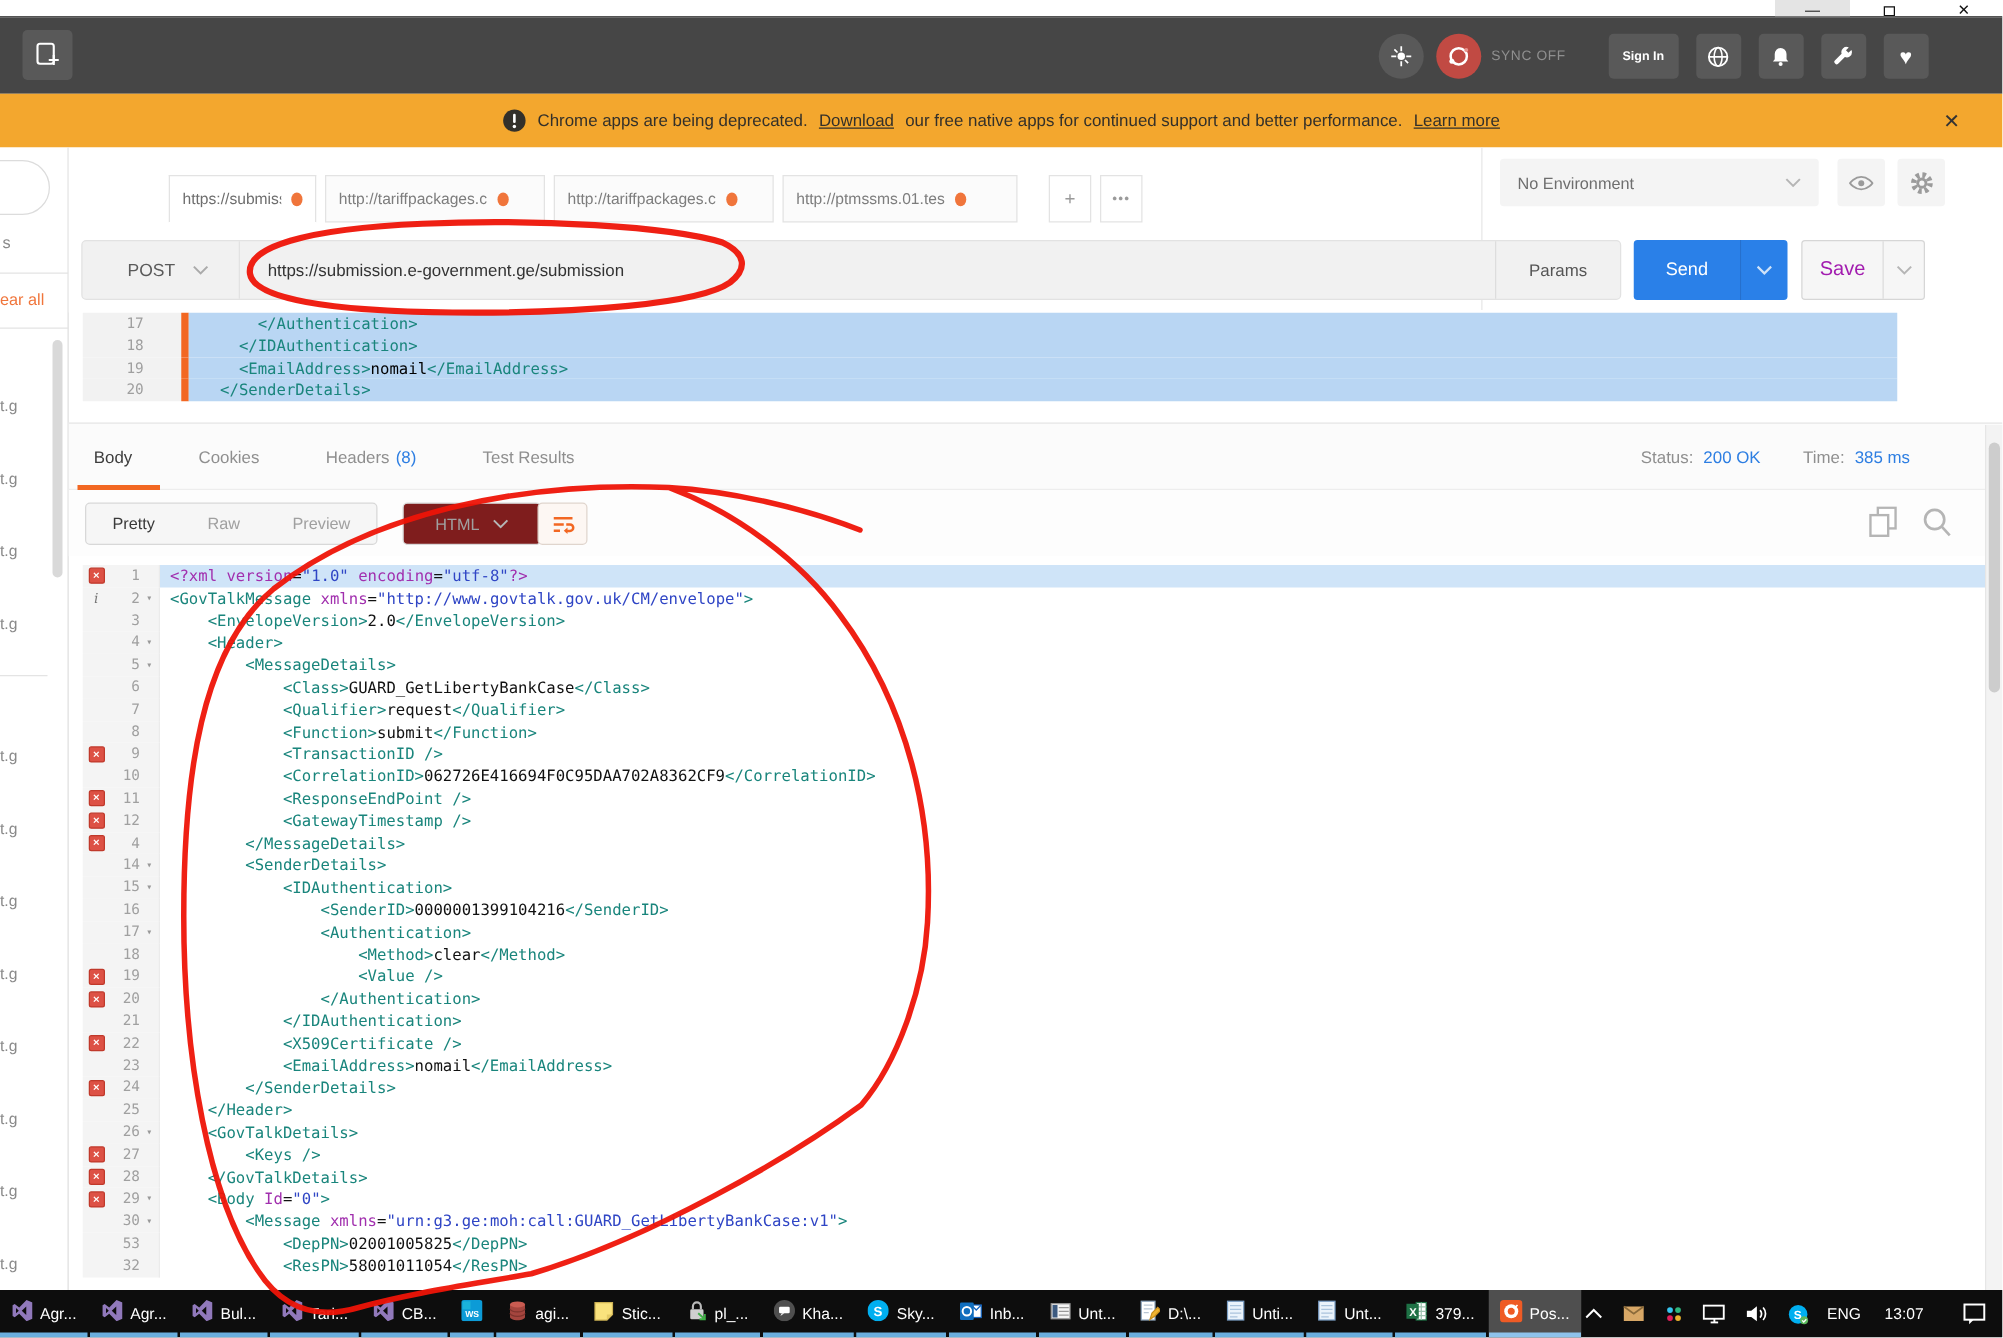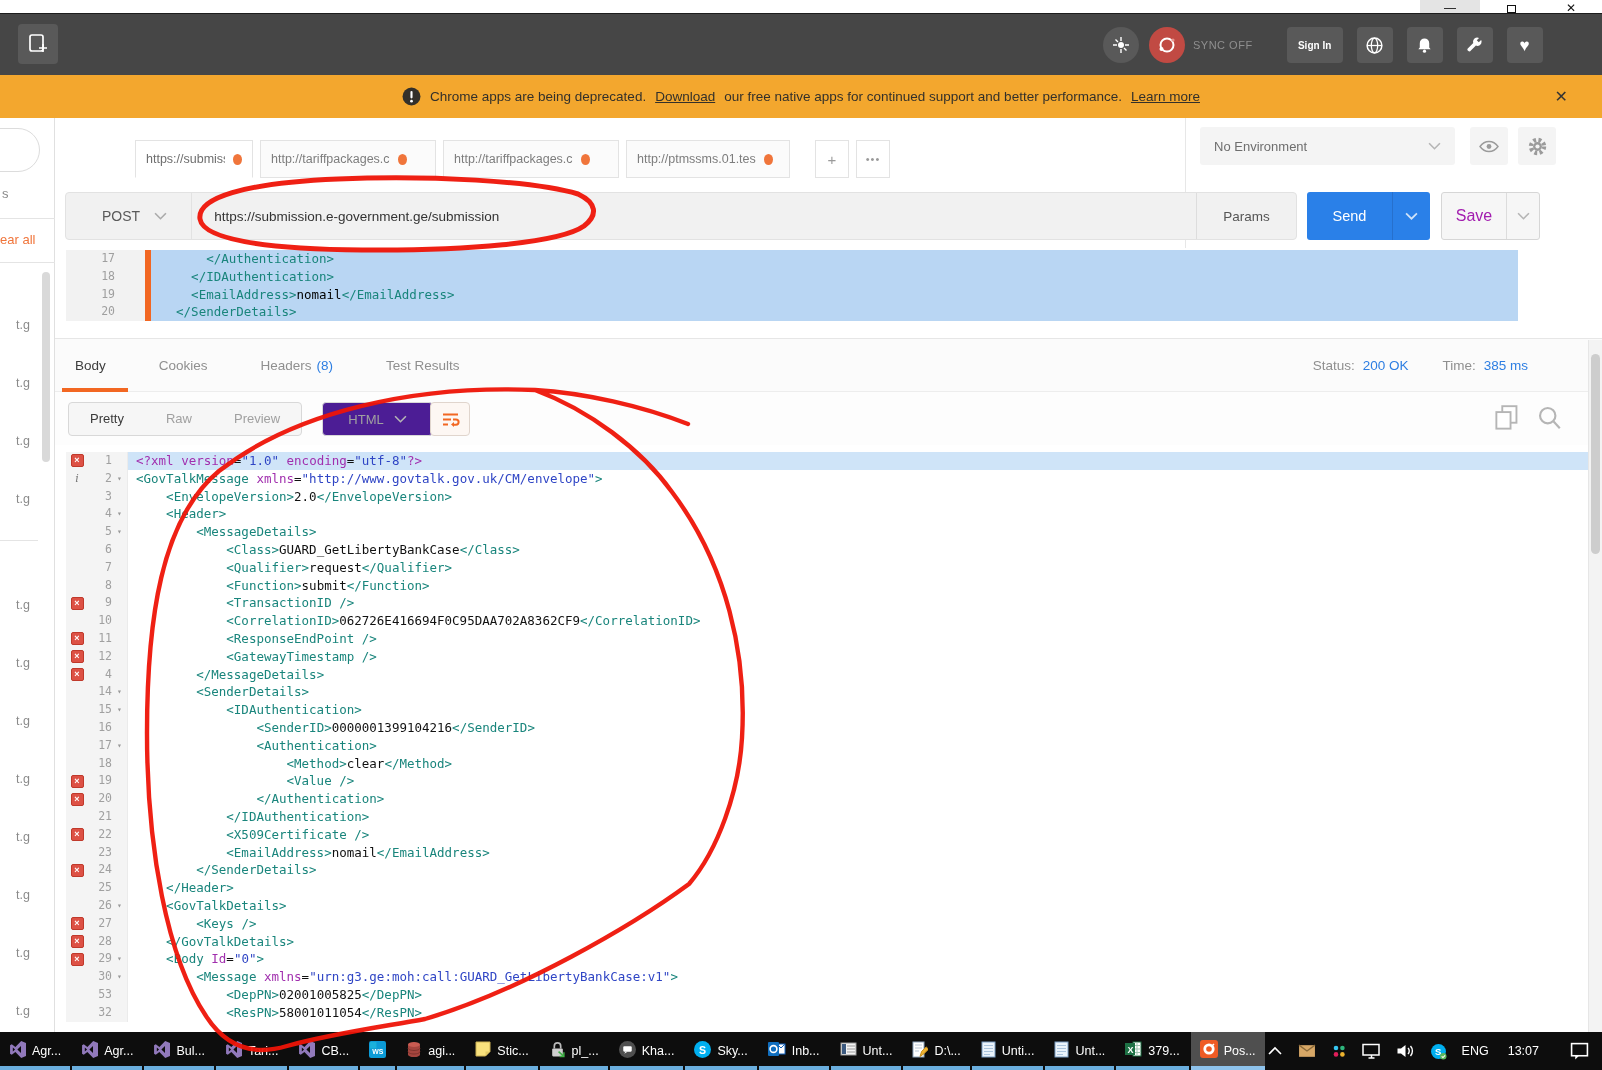--- a/index.html
+++ b/index.html
@@ -45,21 +45,21 @@
           display:flex;align-items:center;justify-content:center;gap:9px;font-size:13.5px;color:#33302a;}
   #banner a{color:#33302a;text-decoration:underline;cursor:pointer;}
   #banner-close{position:absolute;right:34px;top:12px;font-size:16px;color:#333;cursor:pointer;}
 
   
   #sidebar{left:0;top:118px;width:55px;height:914px;background:#fff;border-right:1px solid #e0e0e0;}
   #sb-search{position:absolute;left:-32px;top:10px;width:72px;height:44px;border:1px solid #dcdcdc;border-radius:22px;background:#fff;}
   #sb-frag{position:absolute;left:2px;top:68px;font-size:13px;color:#8a8a8a;}
   .sb-hr{position:absolute;left:0;width:55px;border-top:1px solid #e4e4e4;}
   #sb-clear{position:absolute;left:0px;top:114px;font-size:13px;color:#f0753b;white-space:nowrap;cursor:pointer;}
-  .sb-item{position:absolute;left:0;font-size:12.5px;color:#8a8a8a;white-space:nowrap;cursor:pointer;padding-left:16px;}
+  .sb-item{position:absolute;left:0;font-size:12.5px;color:#8a8a8a;white-space:nowrap;cursor:pointer;}
   #sb-scroll{position:absolute;left:42px;top:154px;width:8px;height:190px;background:#d9d9d9;border-radius:4px;}
 
   
   #reqcard{left:55px;top:118px;width:1547px;height:132px;background:#fff;}
   #tabs-row{position:absolute;left:80px;top:22px;display:flex;gap:7px;}
   .rtab{height:38px;background:#fbfbfb;border:1px solid #e3e3e3;display:flex;align-items:center;
         padding:0 10px;font-size:12.5px;color:#7d7d7d;overflow:hidden;white-space:nowrap;cursor:pointer;}
   .rtab.active{background:#fff;border-bottom-color:#fff;color:#6e6e6e;}
   .rtab .dot{width:9px;height:11px;border-radius:50%;background:#f0753b;margin-left:8px;flex:0 0 auto;}
   .rtab .lbl{overflow:hidden;}
@@ -109,21 +109,21 @@
   #resp-status{position:absolute;right:74px;top:0;height:53px;display:flex;align-items:center;gap:8px;font-size:13.5px;}
   .st-lbl{color:#8f8f8f;} .st-val{color:var(--link-blue);margin-right:26px;} .st-val.last{margin-right:0;}
 
   
   #resp-toolbar{left:55px;top:392px;width:1547px;height:53px;background:#fdfdfd;}
   #viewmodes{position:absolute;left:13px;top:10px;height:34px;display:flex;border:1px solid #d8d8d8;
              border-radius:4px;background:#f6f6f6;overflow:hidden;}
   .vmode{padding:0 21px;line-height:32px;font-size:13px;color:#a0a0a0;cursor:pointer;}
   .vmode.active{color:#3a3a3a;}
   #lang-select{position:absolute;left:267px;top:10px;height:34px;width:111px;border:1px solid #d8d8d8;border-radius:4px;
-               background:#4c1d95;display:flex;align-items:center;justify-content:center;gap:10px;
+               background:#7f1d1d;display:flex;align-items:center;justify-content:center;gap:10px;
                font-size:13px;color:#a0a0a0;cursor:pointer;}
   #wrap-btn{position:absolute;left:375px;top:10px;width:40px;height:34px;border:1px solid #e0d5cd;border-radius:4px;
             background:#fdf7f3;display:flex;align-items:center;justify-content:center;cursor:pointer;}
   #copy-btn{position:absolute;left:1440px;top:13px;cursor:pointer;}
   #search-btn{position:absolute;left:1482px;top:13px;cursor:pointer;}
 
   
   #code{left:66px;top:445px;width:1522px;height:587px;overflow:hidden;background:#fff;padding-top:7px;}
   .crow{display:flex;height:17.8px;font-family:"DejaVu Sans Mono",monospace;font-size:12.5px;line-height:17.8px;}
   .crow .gut{width:62px;background:#f4f4f4;border-right:1px solid #ebebeb;display:flex;align-items:center;flex:0 0 auto;}
@@ -258,21 +258,21 @@
      <span class="dot"></span>
    </div>
       <div class="rtab " style="width:176px">
      <span class="lbl">http://tariffpackages.c</span>
      <span class="dot"></span>
    </div>
       <div class="rtab " style="width:176px">
      <span class="lbl">http://tariffpackages.c</span>
      <span class="dot"></span>
    </div>
-      <div class="rtab " style="width:164px">
+      <div class="rtab " style="width:188px">
      <span class="lbl">http://ptmssms.01.tes</span>
      <span class="dot"></span>
    </div>
       <div class="tabbtn" style="margin-left:18px">+</div>
    <div class="tabbtn" style="font-size:11px;letter-spacing:1px">•••</div>
     </div>
   <div id="env-divider"></div>
   <div id="env-select">
     <span>No Environment</span>
     <svg class="chev" width="13" height="8" viewBox="0 0 12 7">

